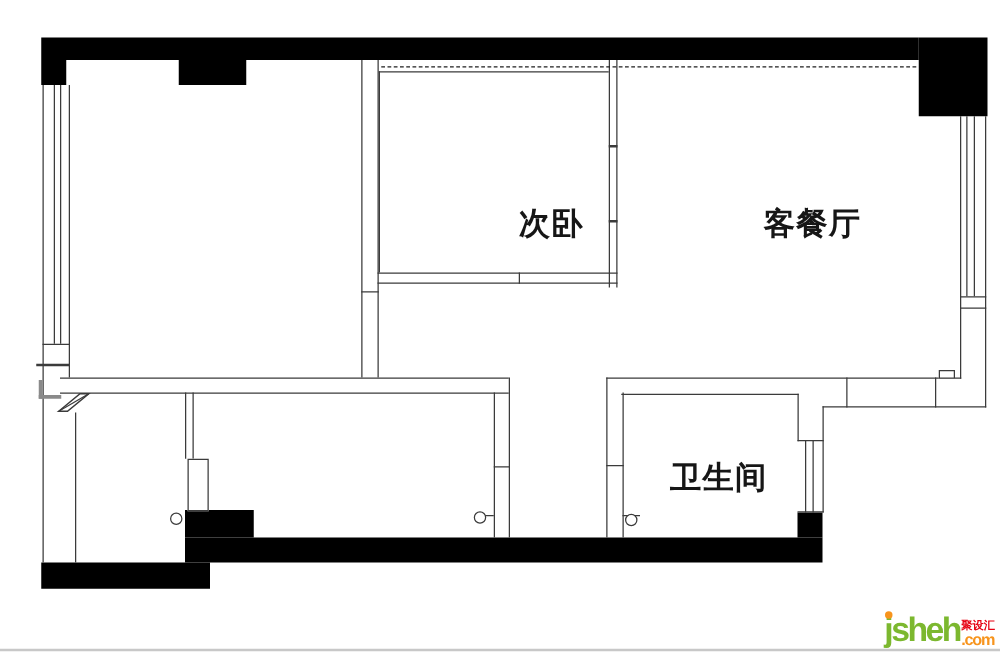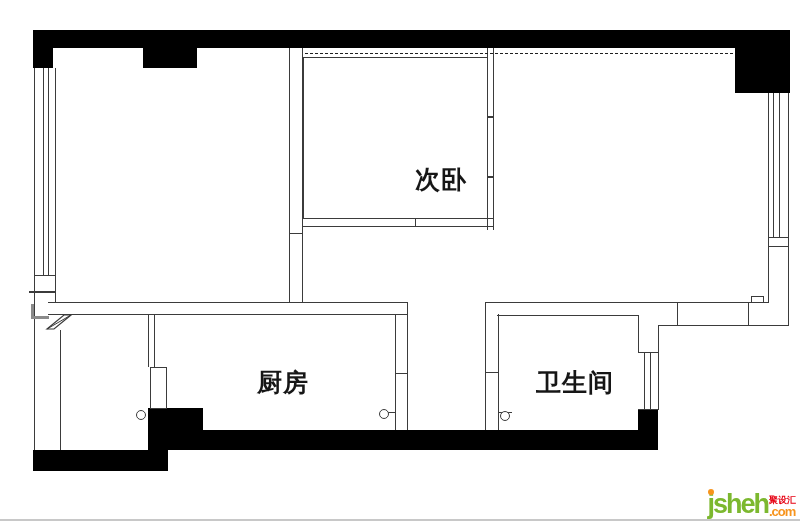--- a/index.html
+++ b/index.html
@@ -103,21 +103,21 @@
   <div class="outline" style="left:751px;top:296px;width:13px;height:7px;"></div>
 
   <div class="l" style="left:768px;top:93px;width:1px;height:210px;"></div>
   <div class="l" style="left:788px;top:93px;width:1px;height:233px;"></div>
   <div class="l" style="left:773px;top:93px;width:1px;height:144px;"></div>
   <div class="l" style="left:779px;top:93px;width:1px;height:144px;"></div>
   <div class="l" style="left:768px;top:237px;width:21px;height:1px;"></div>
   <div class="l" style="left:768px;top:246px;width:21px;height:1px;"></div>
 
   <div class="lbl" style="left:407px;top:179px;margin-left:34px;">次卧</div>
-  <div class="lbl" style="left:283px;top:382px;">厨房</div>
+  <div class="lbl" style="left:650px;top:179px;">客餐厅</div>
   <div class="lbl" style="left:575px;top:382px;">卫生间</div>
 
 
   <div class="logo">
     <span class="brand">jsheh</span>
       <span class="jdot"></span>
     <span class="right">
       <span class="cn">聚设汇</span>
       <span class="tld">.com</span>
     </span>

